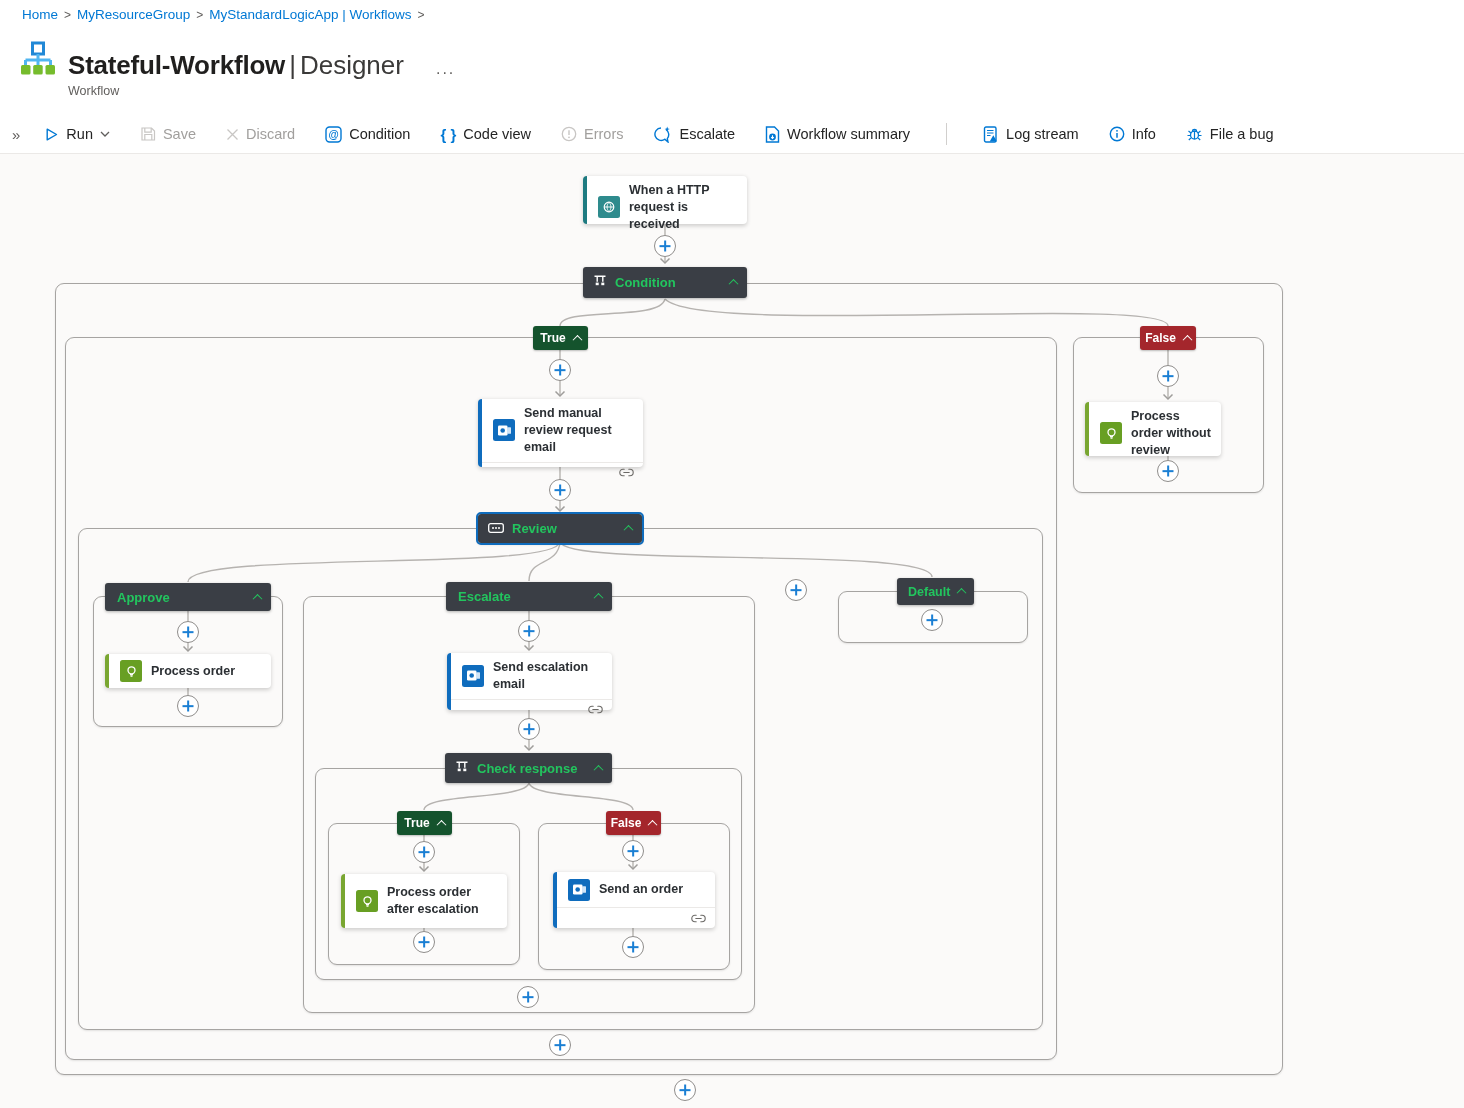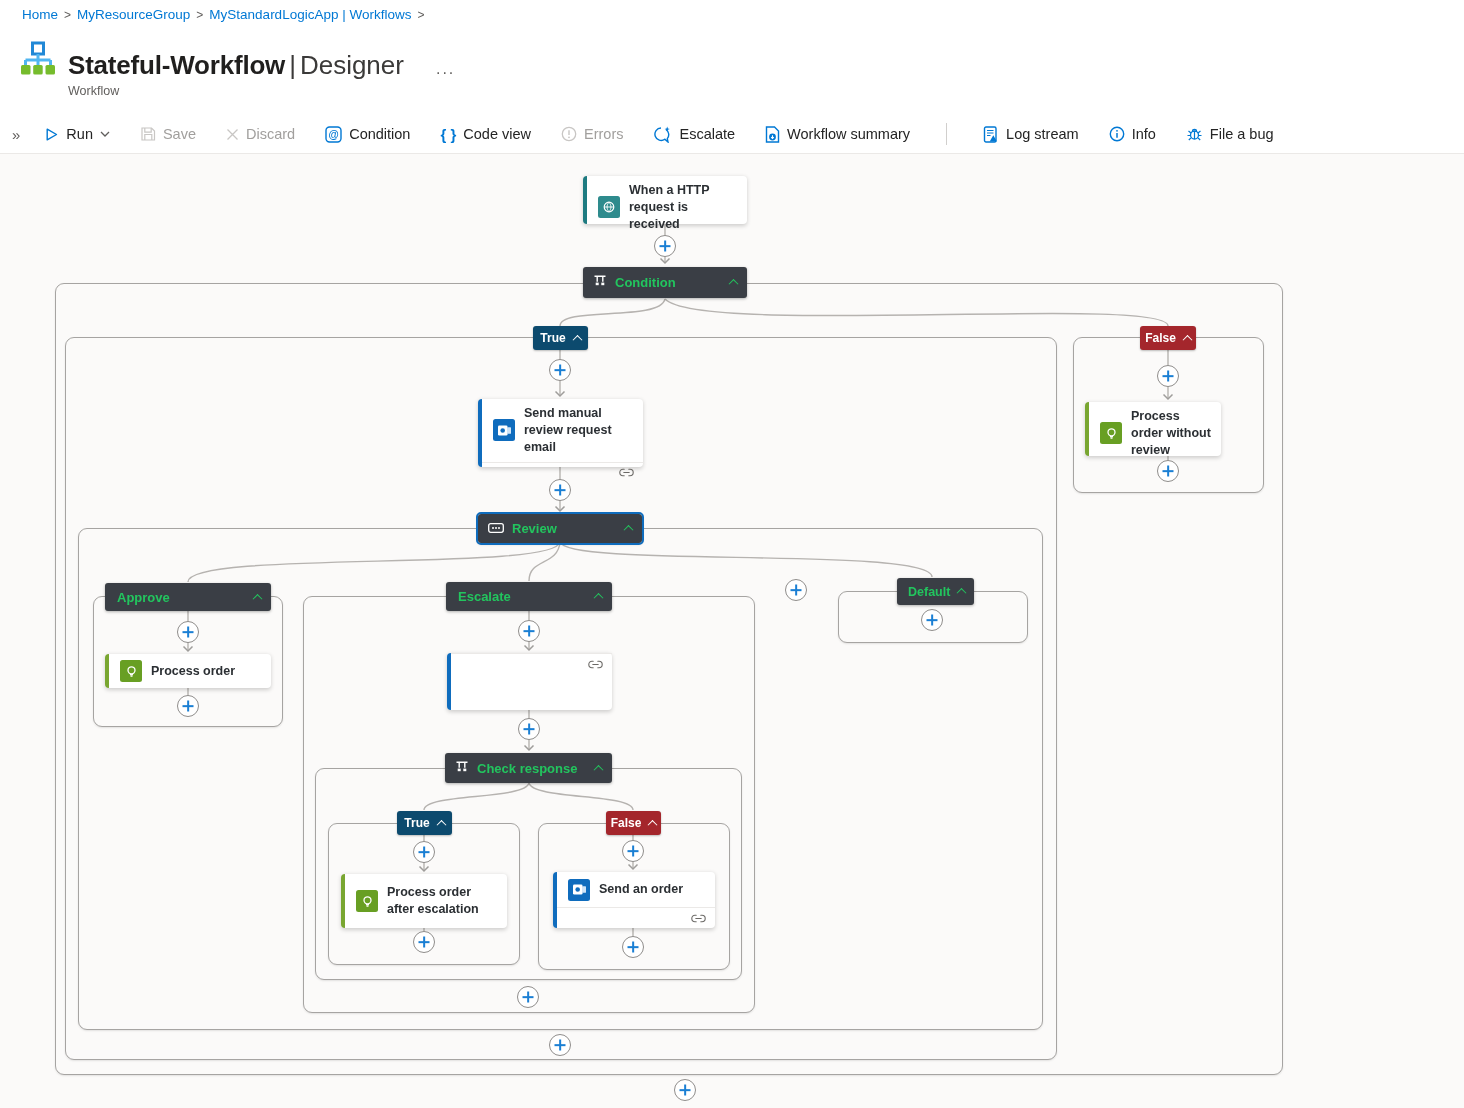--- a/index.html
+++ b/index.html
@@ -43,21 +43,21 @@
   .icon-teal { background:#2e8b8d; }
   .icon-blue { background:#0f6cbd; }
   .icon-green { background:#689f23; }
   .card-title { font-size:12.5px; font-weight:700; color:#2b2f33; line-height:1.35; }
   .card-footer { border-top:1px solid #ebe9e7; height:21px; display:flex; align-items:center; justify-content:flex-end; padding:0 9px; }
   .dark-hdr { position:absolute; background:#3a3e45; color:#22c55e; border-radius:3px; display:flex; align-items:center; padding:0 10px; font-size:13px; font-weight:700; box-shadow:0 1px 3px rgba(0,0,0,0.3); cursor:pointer; }
   .dark-hdr .hdr-label { flex:1; margin-left:8px; }
   .dark-hdr.no-icon .hdr-label { margin-left:2px; }
   .dark-hdr.selected { outline:2px solid #0f6cbd; outline-offset:0px; }
   .branch-label { position:absolute; color:#fff; border-radius:3px; display:flex; align-items:center; justify-content:center; gap:8px; font-size:12px; font-weight:700; height:24px; box-shadow:0 1px 2px rgba(0,0,0,0.25); cursor:pointer; }
-  .green-label { background:#0c4a6e; }
+  .green-label { background:#14532d; }
   .red-label { background:#a4262c; }
   .chev { width:7px; height:7px; border-left:1.7px solid currentColor; border-top:1.7px solid currentColor; transform:rotate(45deg) translate(1px,1px); flex:none; }
   .plus-btn { position:absolute; width:22px; height:22px; border-radius:50%; background:#fff; border:1px solid #8f8d8b; transform:translate(-50%,-50%); cursor:pointer; }
   .plus-btn::before, .plus-btn::after { content:""; position:absolute; background:#1a7fd4; left:50%; top:50%; }
   .plus-btn::before { width:11px; height:1.7px; transform:translate(-50%,-50%); }
   .plus-btn::after { width:1.7px; height:11px; transform:translate(-50%,-50%); }
 </style>
 </head>
 <body>
 
@@ -330,20 +330,30 @@
         <svg width="13" height="13" viewBox="0 0 13 13">
             <circle cx="6.5" cy="5.3" r="3.5" fill="none" stroke="#fff" stroke-width="1.3"></circle>
             <path d="M5 9.6 h3 M5.5 11.2 h2" stroke="#fff" stroke-width="1.2"></path>
           </svg>
       </span>
       <span class="card-title">Process order</span>
     </div>
   </div>
 
   <div class="card stripe-blue" style="left:447px; top:653px; width:165px; height:57px;">
+    <div class="card-main">
+      <span class="card-icon icon-blue">
+        <svg width="15" height="15" viewBox="0 0 15 15">
+            <rect x="1" y="2.5" width="9.5" height="10" rx="1.3" fill="#fff"></rect>
+            <circle cx="5.7" cy="7.5" r="2.3" fill="#0f6cbd"></circle>
+            <rect x="10" y="4.2" width="4" height="6.6" rx="0.6" fill="#cfe4f7"></rect>
+          </svg>
+      </span>
+      <span class="card-title">Send escalation email</span>
+    </div>
     <div class="card-footer">
       <span><svg width="15" height="9" viewBox="0 0 15 9">
             <path d="M5.2 1.3 H4 a3.2 3.2 0 0 0 0 6.4 H5.2 M9.8 1.3 H11 a3.2 3.2 0 0 1 0 6.4 H9.8 M4.8 4.5 h5.4" stroke="#6b6966" stroke-width="1.1" fill="none" stroke-linecap="round"></path>
           </svg></span>
     </div>
   </div>
 
   <div class="dark-hdr" style="left:445px; top:753px; width:167px; height:30px;">
     <span><svg width="14" height="12" viewBox="0 0 14 12">
           <path d="M1.5 1.2 h11 M4.2 1.2 v5.6 M9.8 1.2 v5.6" stroke="#fff" stroke-width="1.4" fill="none"></path>

